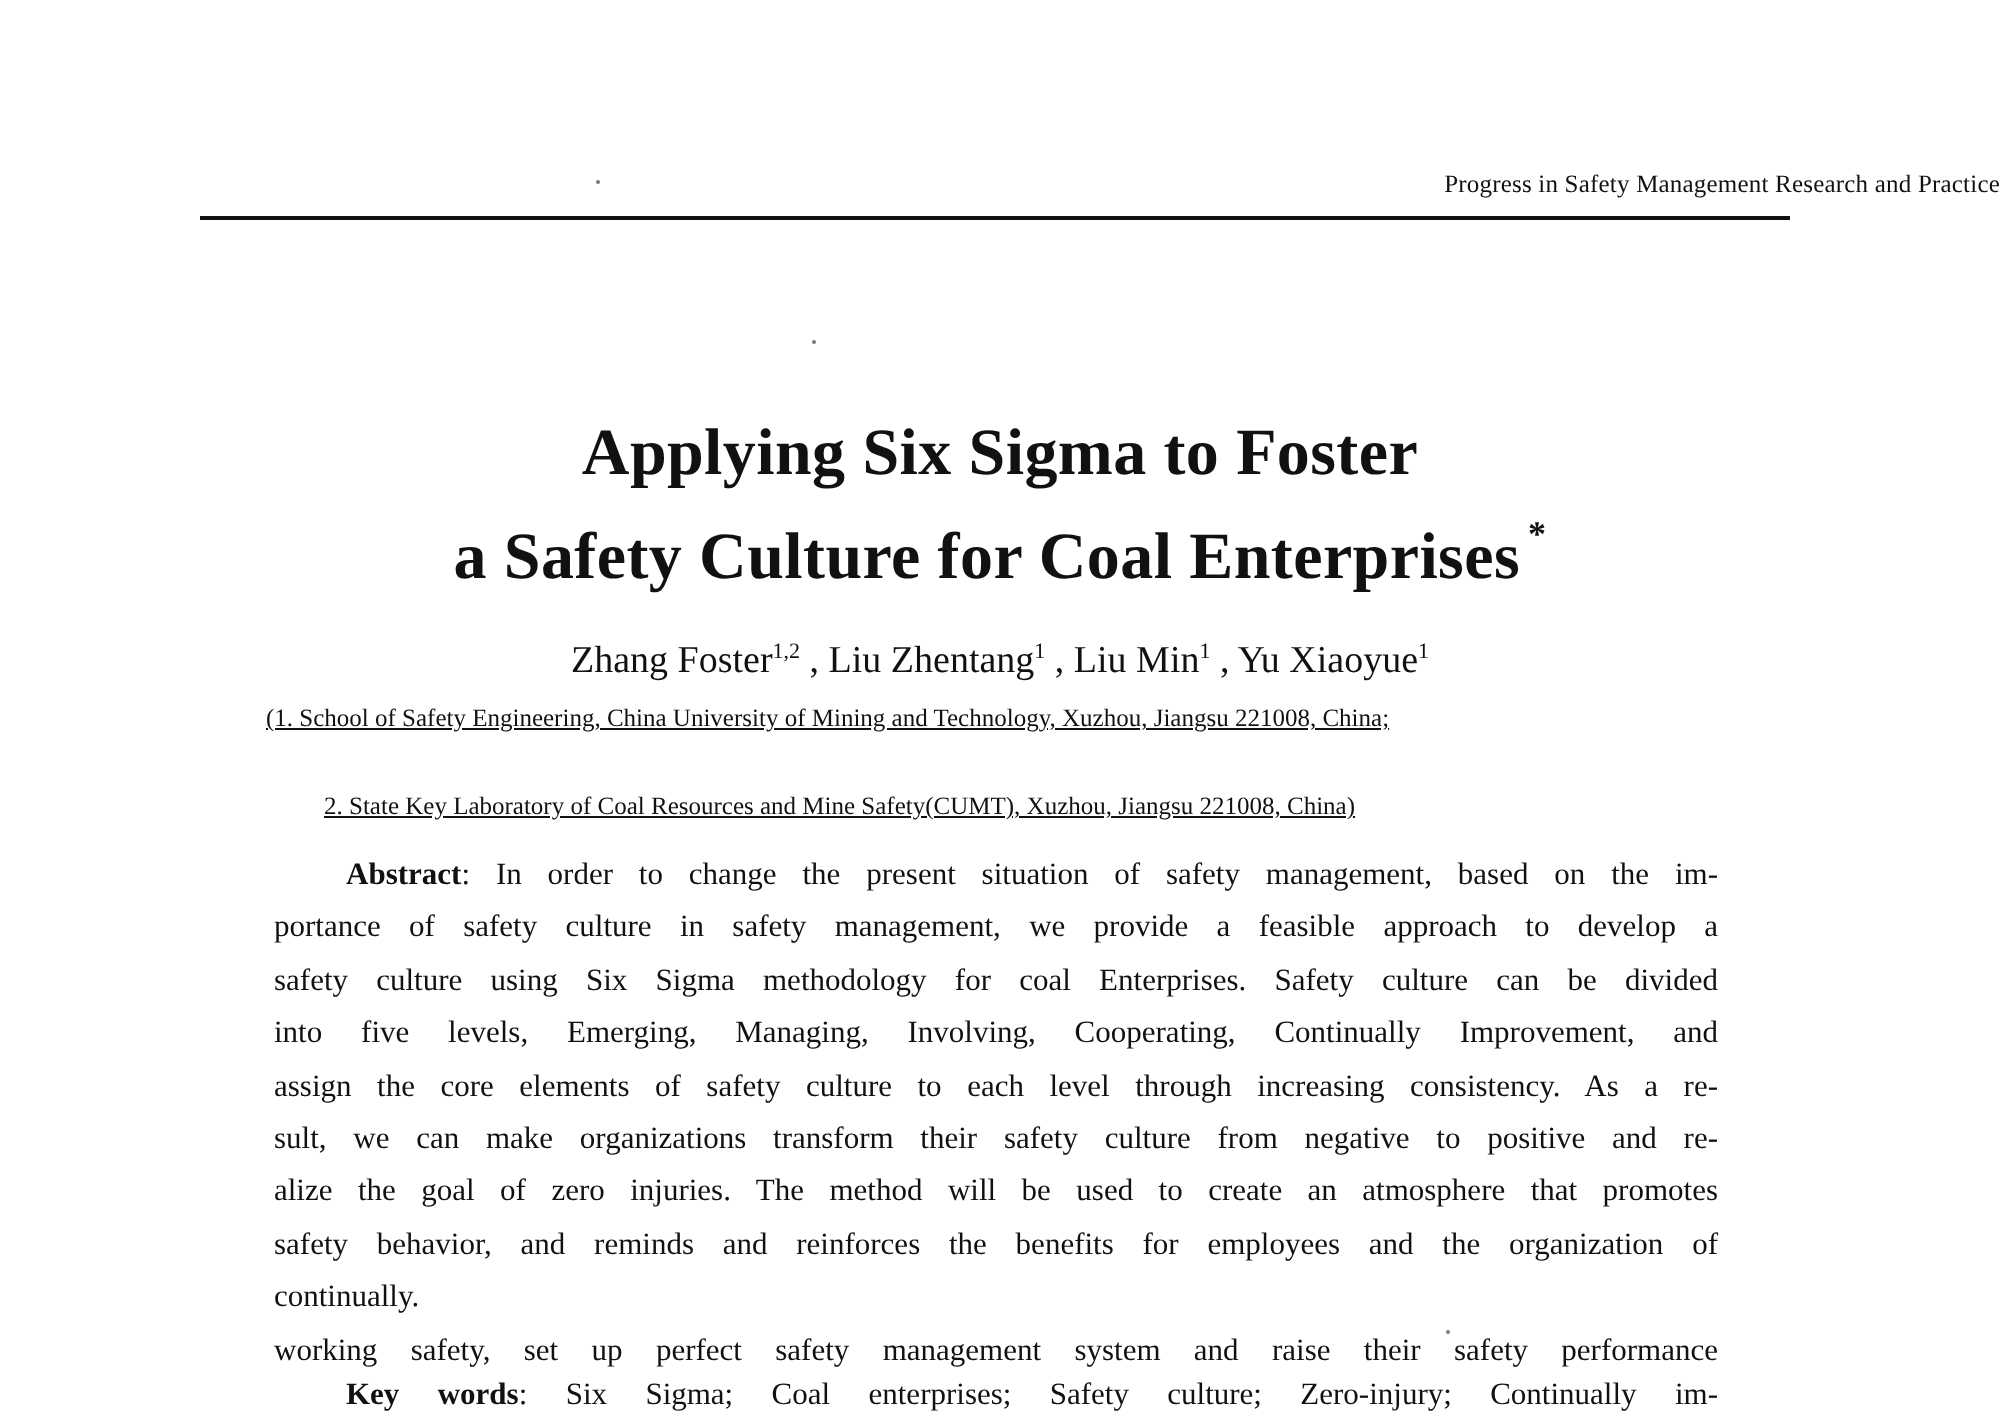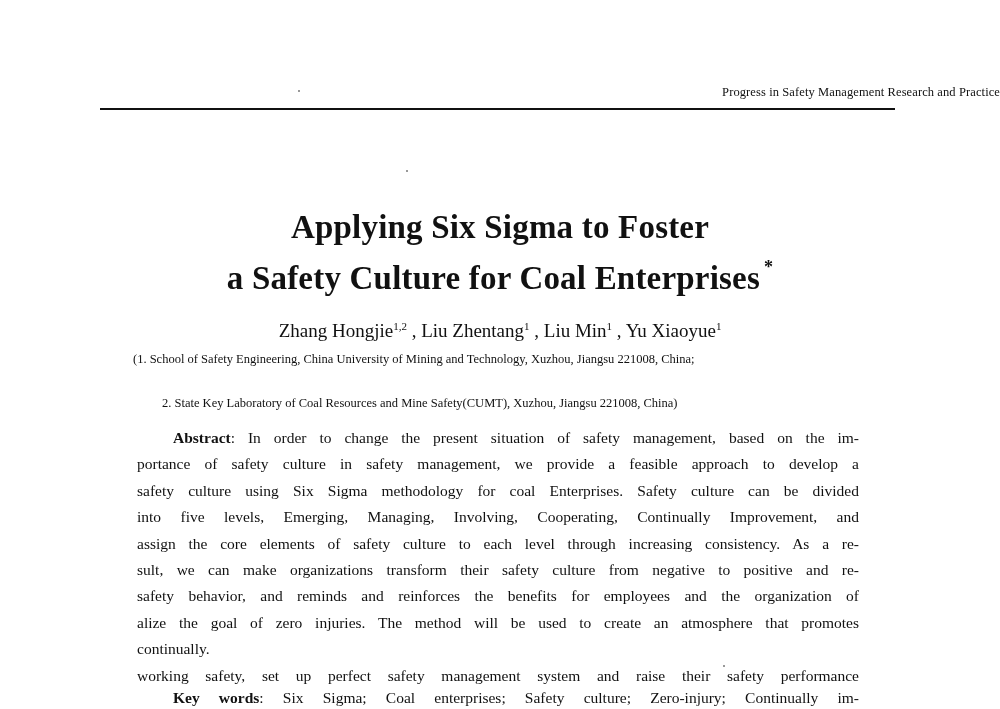--- a/index.html
+++ b/index.html
@@ -59,20 +59,21 @@
     }
     .authors sup {
       font-size: 11px;
       margin-top: 20px;
     }
     .affil {
       position: absolute;
       left: 133px;
       font-size: 12.5px;
       white-space: nowrap;
+      text-decoration: underline;
     }
     .affil.a1 { top: 352px; }
     .affil.a2 { top: 396px; left: 162px; }
     .abstract {
       position: absolute;
       left: 137px;
       width: 722px;
       top: 425px;
       font-size: 15.5px;
       line-height: 26.4px;
@@ -120,32 +121,32 @@
 <div class="speck" style="left:298px; top:90px;"></div>
 <div class="speck" style="left:406px; top:170px;"></div>
 <div class="speck" style="left:723px; top:665px;"></div>
 
 <div class="title">
   <div>Applying Six Sigma to Foster</div>
   <div><span>a Safety Culture for Coal Enterprises</span><sup>*</sup></div>
 </div>
 
 <div class="authors">
-  <span><span>Zhang Hongjie</span><sup>1,2</sup><span> , </span></span><span><span>Liu Zhentang</span><sup>1</sup><span> , </span></span><span><span>Liu Min</span><sup>1</sup><span> , </span></span><span><span>Yu Xiaoyue</span><sup>1</sup></span>
+  <span><span>Zhang Foster</span><sup>1,2</sup><span> , </span></span><span><span>Liu Zhentang</span><sup>1</sup><span> , </span></span><span><span>Liu Min</span><sup>1</sup><span> , </span></span><span><span>Yu Xiaoyue</span><sup>1</sup></span>
 </div>
 
 <div class="affil a1">(1. School of Safety Engineering, China University of Mining and Technology, Xuzhou, Jiangsu 221008, China;</div>
 <div class="affil a2">2. State Key Laboratory of Coal Resources and Mine Safety(CUMT), Xuzhou, Jiangsu 221008, China)</div>
 
 <div class="abstract">
   <span class="line indent"><span class="label-bold">Abstract</span><span>: </span><span>In order to change the present situation of safety management, based on the im-</span></span>
   <span class="line">portance of safety culture in safety management, we provide a feasible approach to develop a</span>
   <span class="line">safety culture using Six Sigma methodology for coal Enterprises. Safety culture can be divided</span>
   <span class="line">into five levels, Emerging, Managing, Involving, Cooperating, Continually Improvement, and</span>
   <span class="line">assign the core elements of safety culture to each level through increasing consistency. As a re-</span>
   <span class="line">sult, we can make organizations transform their safety culture from negative to positive and re-</span>
+  <span class="line">alize the goal of zero injuries. The method will be used to create an atmosphere that promotes</span>
   <span class="line">safety behavior, and reminds and reinforces the benefits for employees and the organization of</span>
-  <span class="line">alize the goal of zero injuries. The method will be used to create an atmosphere that promotes</span>
   <span class="line last">continually.</span>
   <span class="line">working safety, set up perfect safety management system and raise their safety performance</span>
 </div>
 
 <div class="keywords"><span class="label-bold">Key words</span><span>: </span><span>Six Sigma; Coal enterprises; Safety culture; Zero-injury; Continually im-</span></div>
 
 </body></html>

